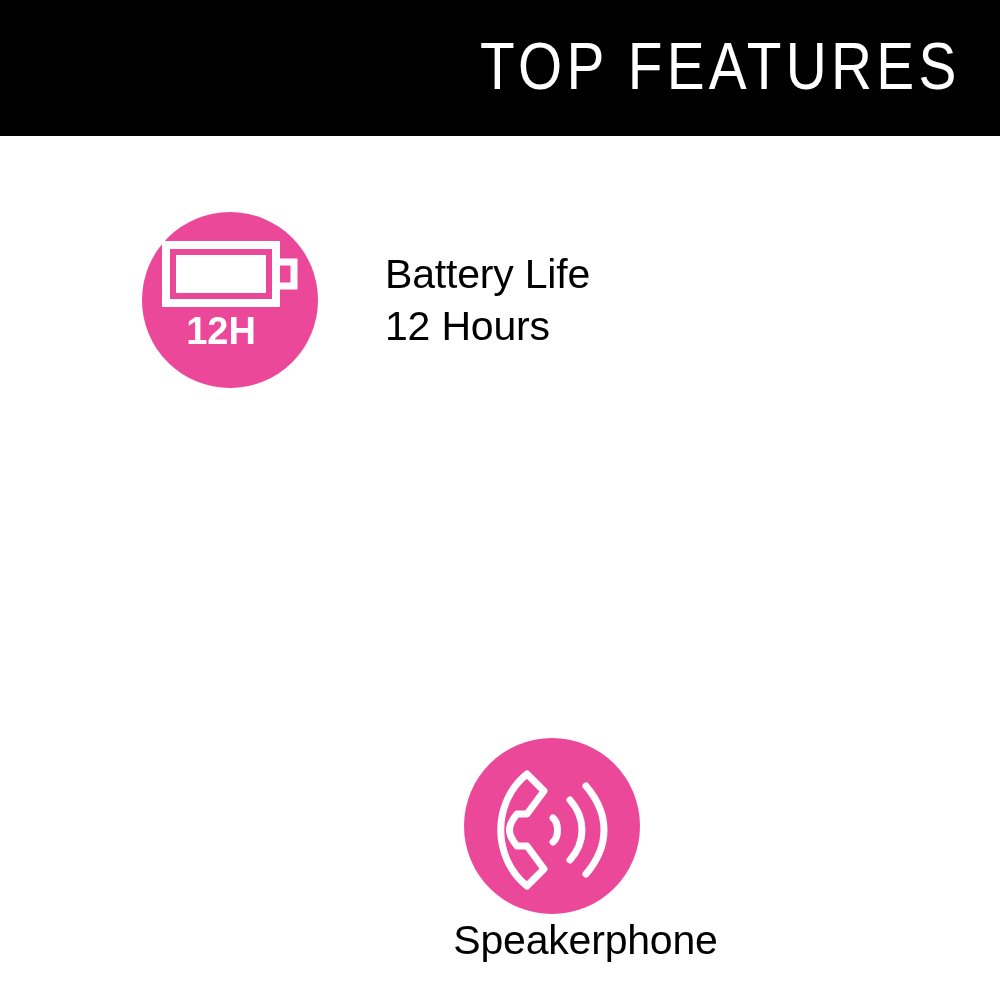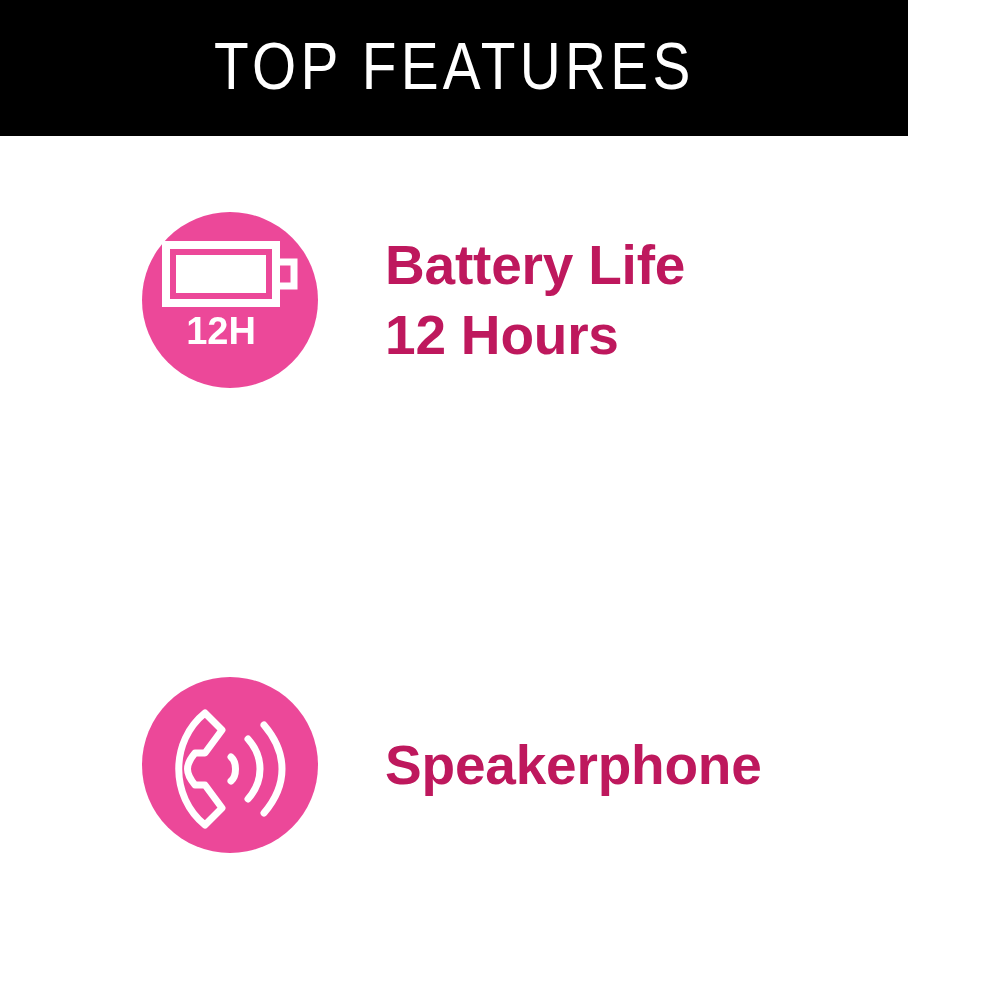--- a/index.html
+++ b/index.html
@@ -13,26 +13,26 @@
     font-family: "Liberation Sans", sans-serif;
     overflow: hidden;
     position: relative;
   }
 
   
   .header-bar {
     position: absolute;
     left: 0;
     top: 0;
-    width: 908px;
+    width: 1000px;
     height: 136px;
     background: #000000;
     display: flex;
     align-items: center;
-    justify-content: center;
+    justify-content: flex-end;
   }
   .header-title {
     color: #ffffff;
     font-family: "Liberation Sans Narrow", "Liberation Sans", sans-serif;
     font-size: 66px;
     font-weight: 300;
     letter-spacing: 5px;
     line-height: 1;
     transform: scaleX(0.86);
     transform-origin: center center;
@@ -51,44 +51,44 @@
   .feature-row {
     position: absolute;
     left: 142px;
     width: 820px;
     height: 176px;
     display: flex;
     align-items: center;
   }
   .feature-row.row-0 { top: 76px;  }
   .feature-row.row-1 { top: 324px; }
-  .feature-row.row-2 { top: 541px; }
+  .feature-row.row-2 { top: 602px; flex-direction: column; }
 
   .icon-badge {
     width: 176px;
     height: 176px;
     border-radius: 50%;
     background: #ec4899;
     flex: 0 0 176px;
     position: relative;
   }
   .icon-badge svg {
     position: absolute;
     left: 0;
     top: 0;
     width: 176px;
     height: 176px;
     display: block;
   }
 
   .feature-label {
     margin-left: 67px;
-    color: #be185d;
-    font-size: 55px;
-    font-weight: 700;
+    color: #000000;
+    font-size: 41px;
+    font-weight: 400;
     line-height: 1.28;
     letter-spacing: -0.2px;
     white-space: pre-line;
   }
 </style>
 </head>
 <body>
 
 <div class="header-bar">
   <div class="header-title">TOP FEATURES</div>

